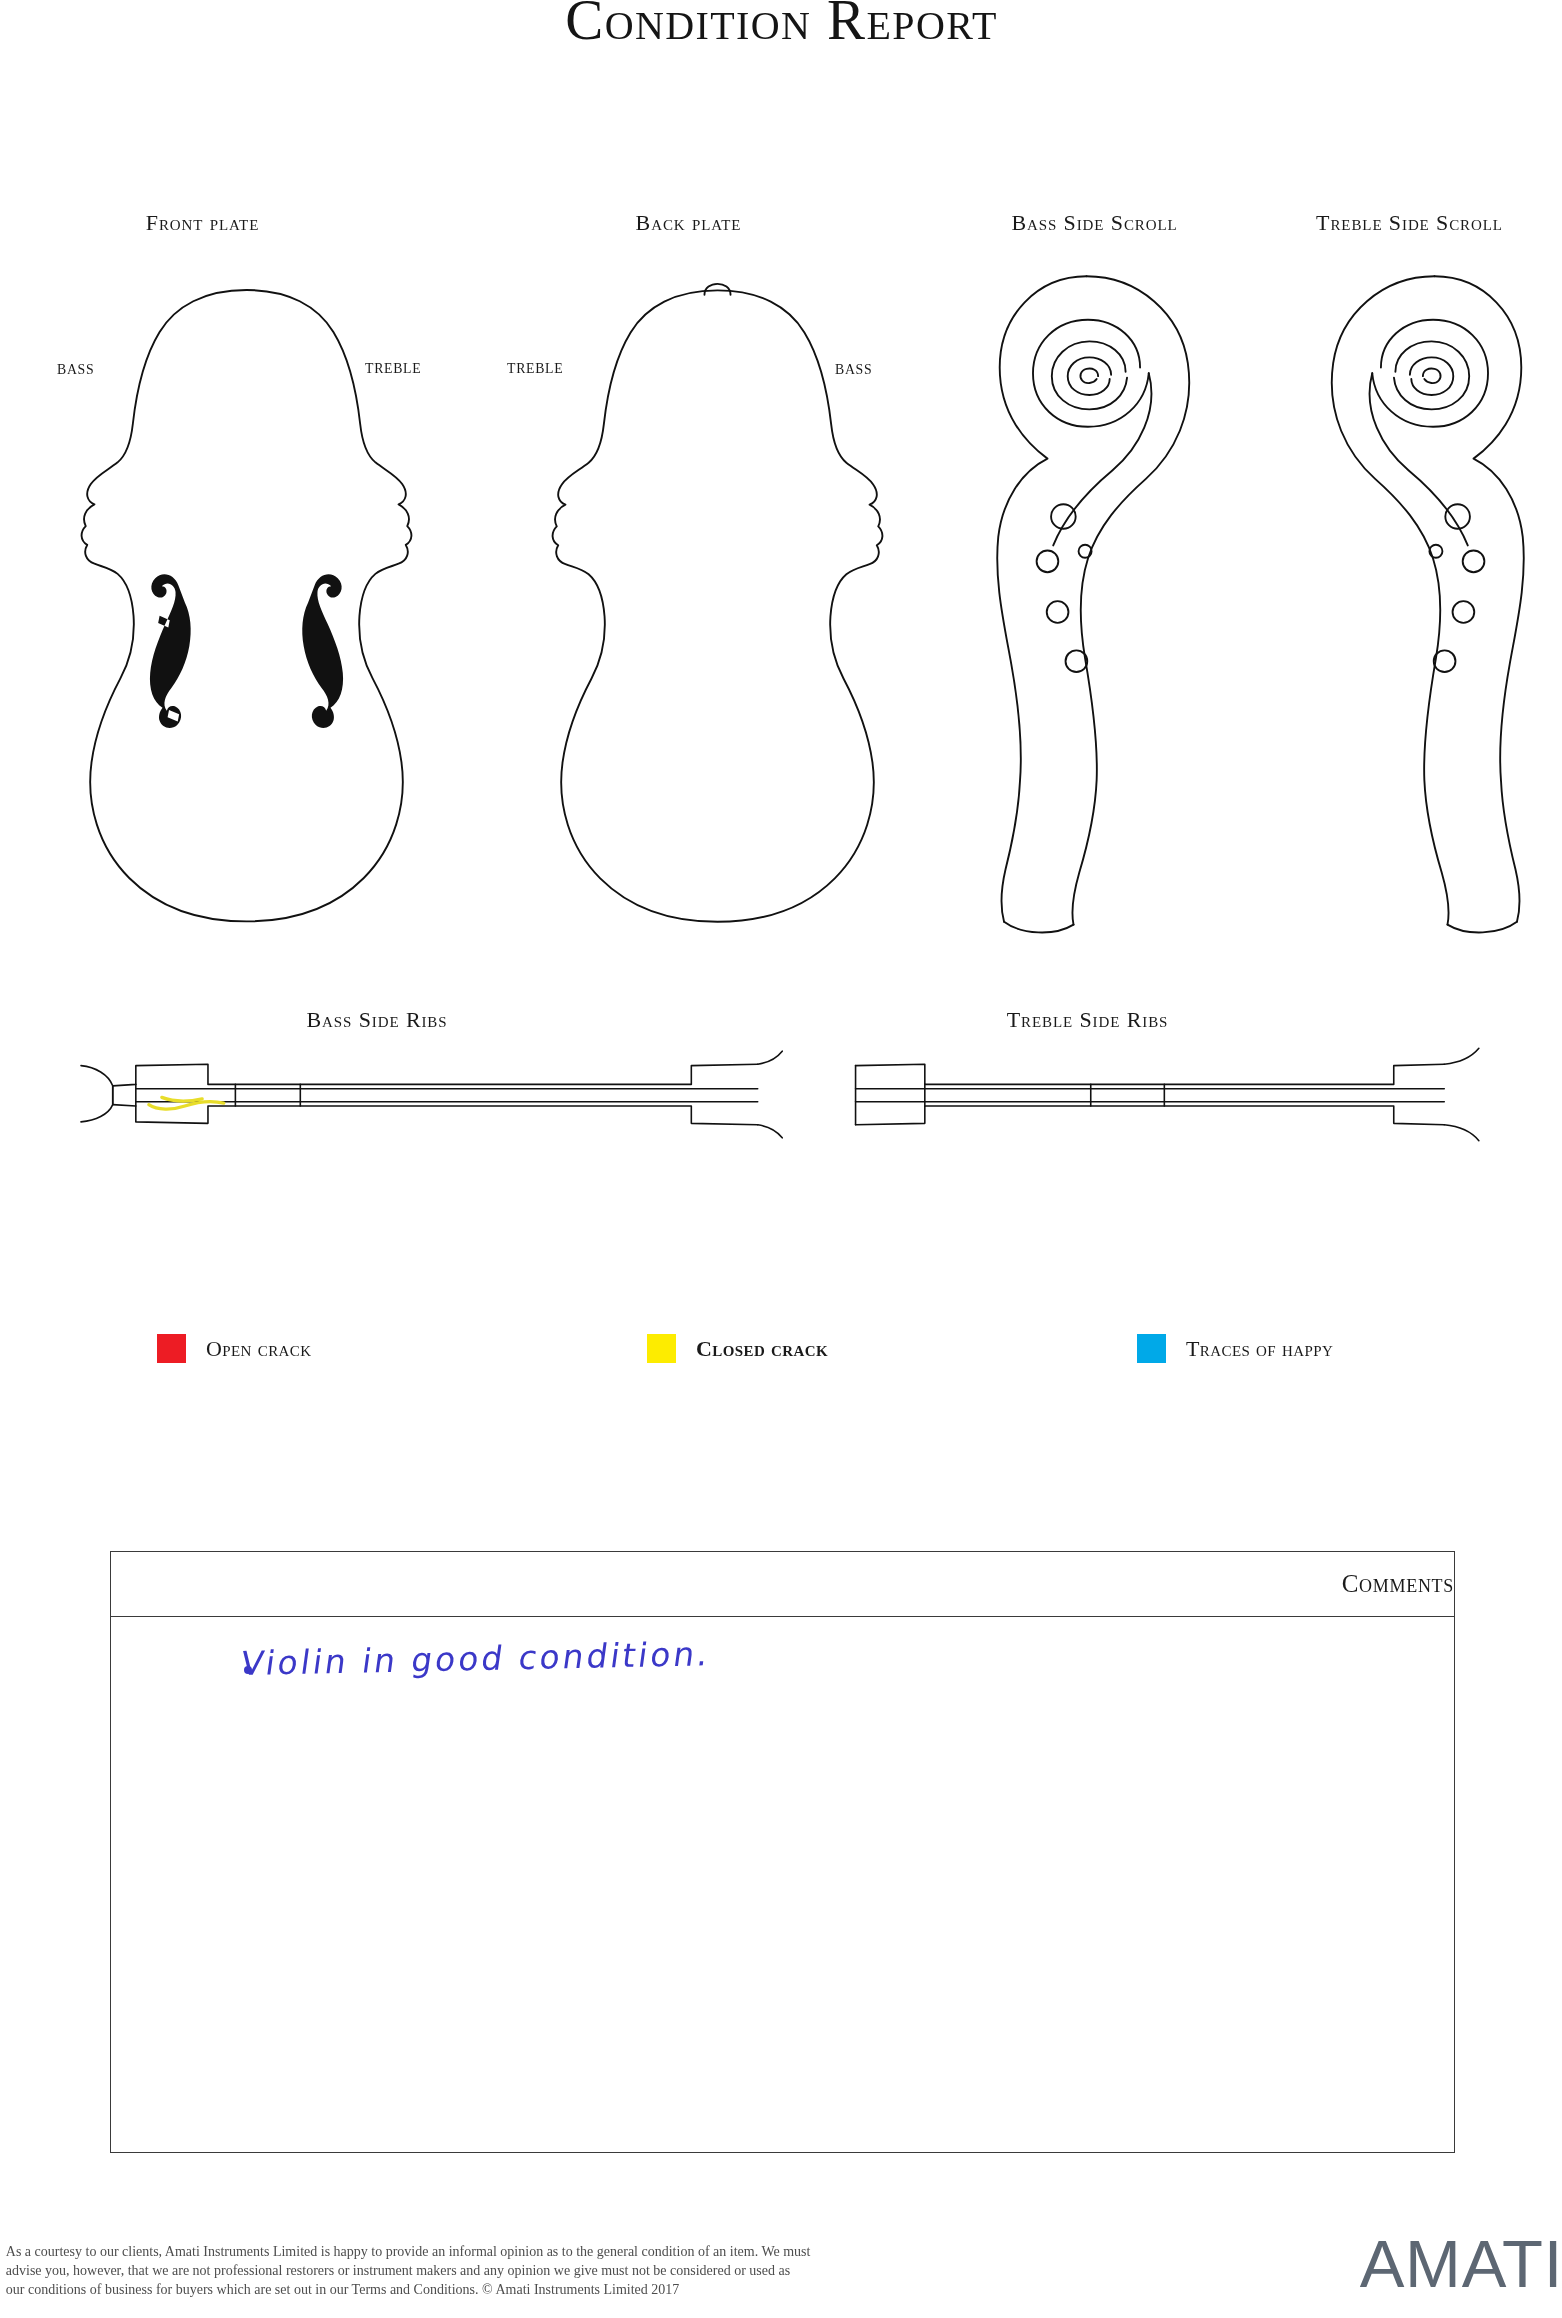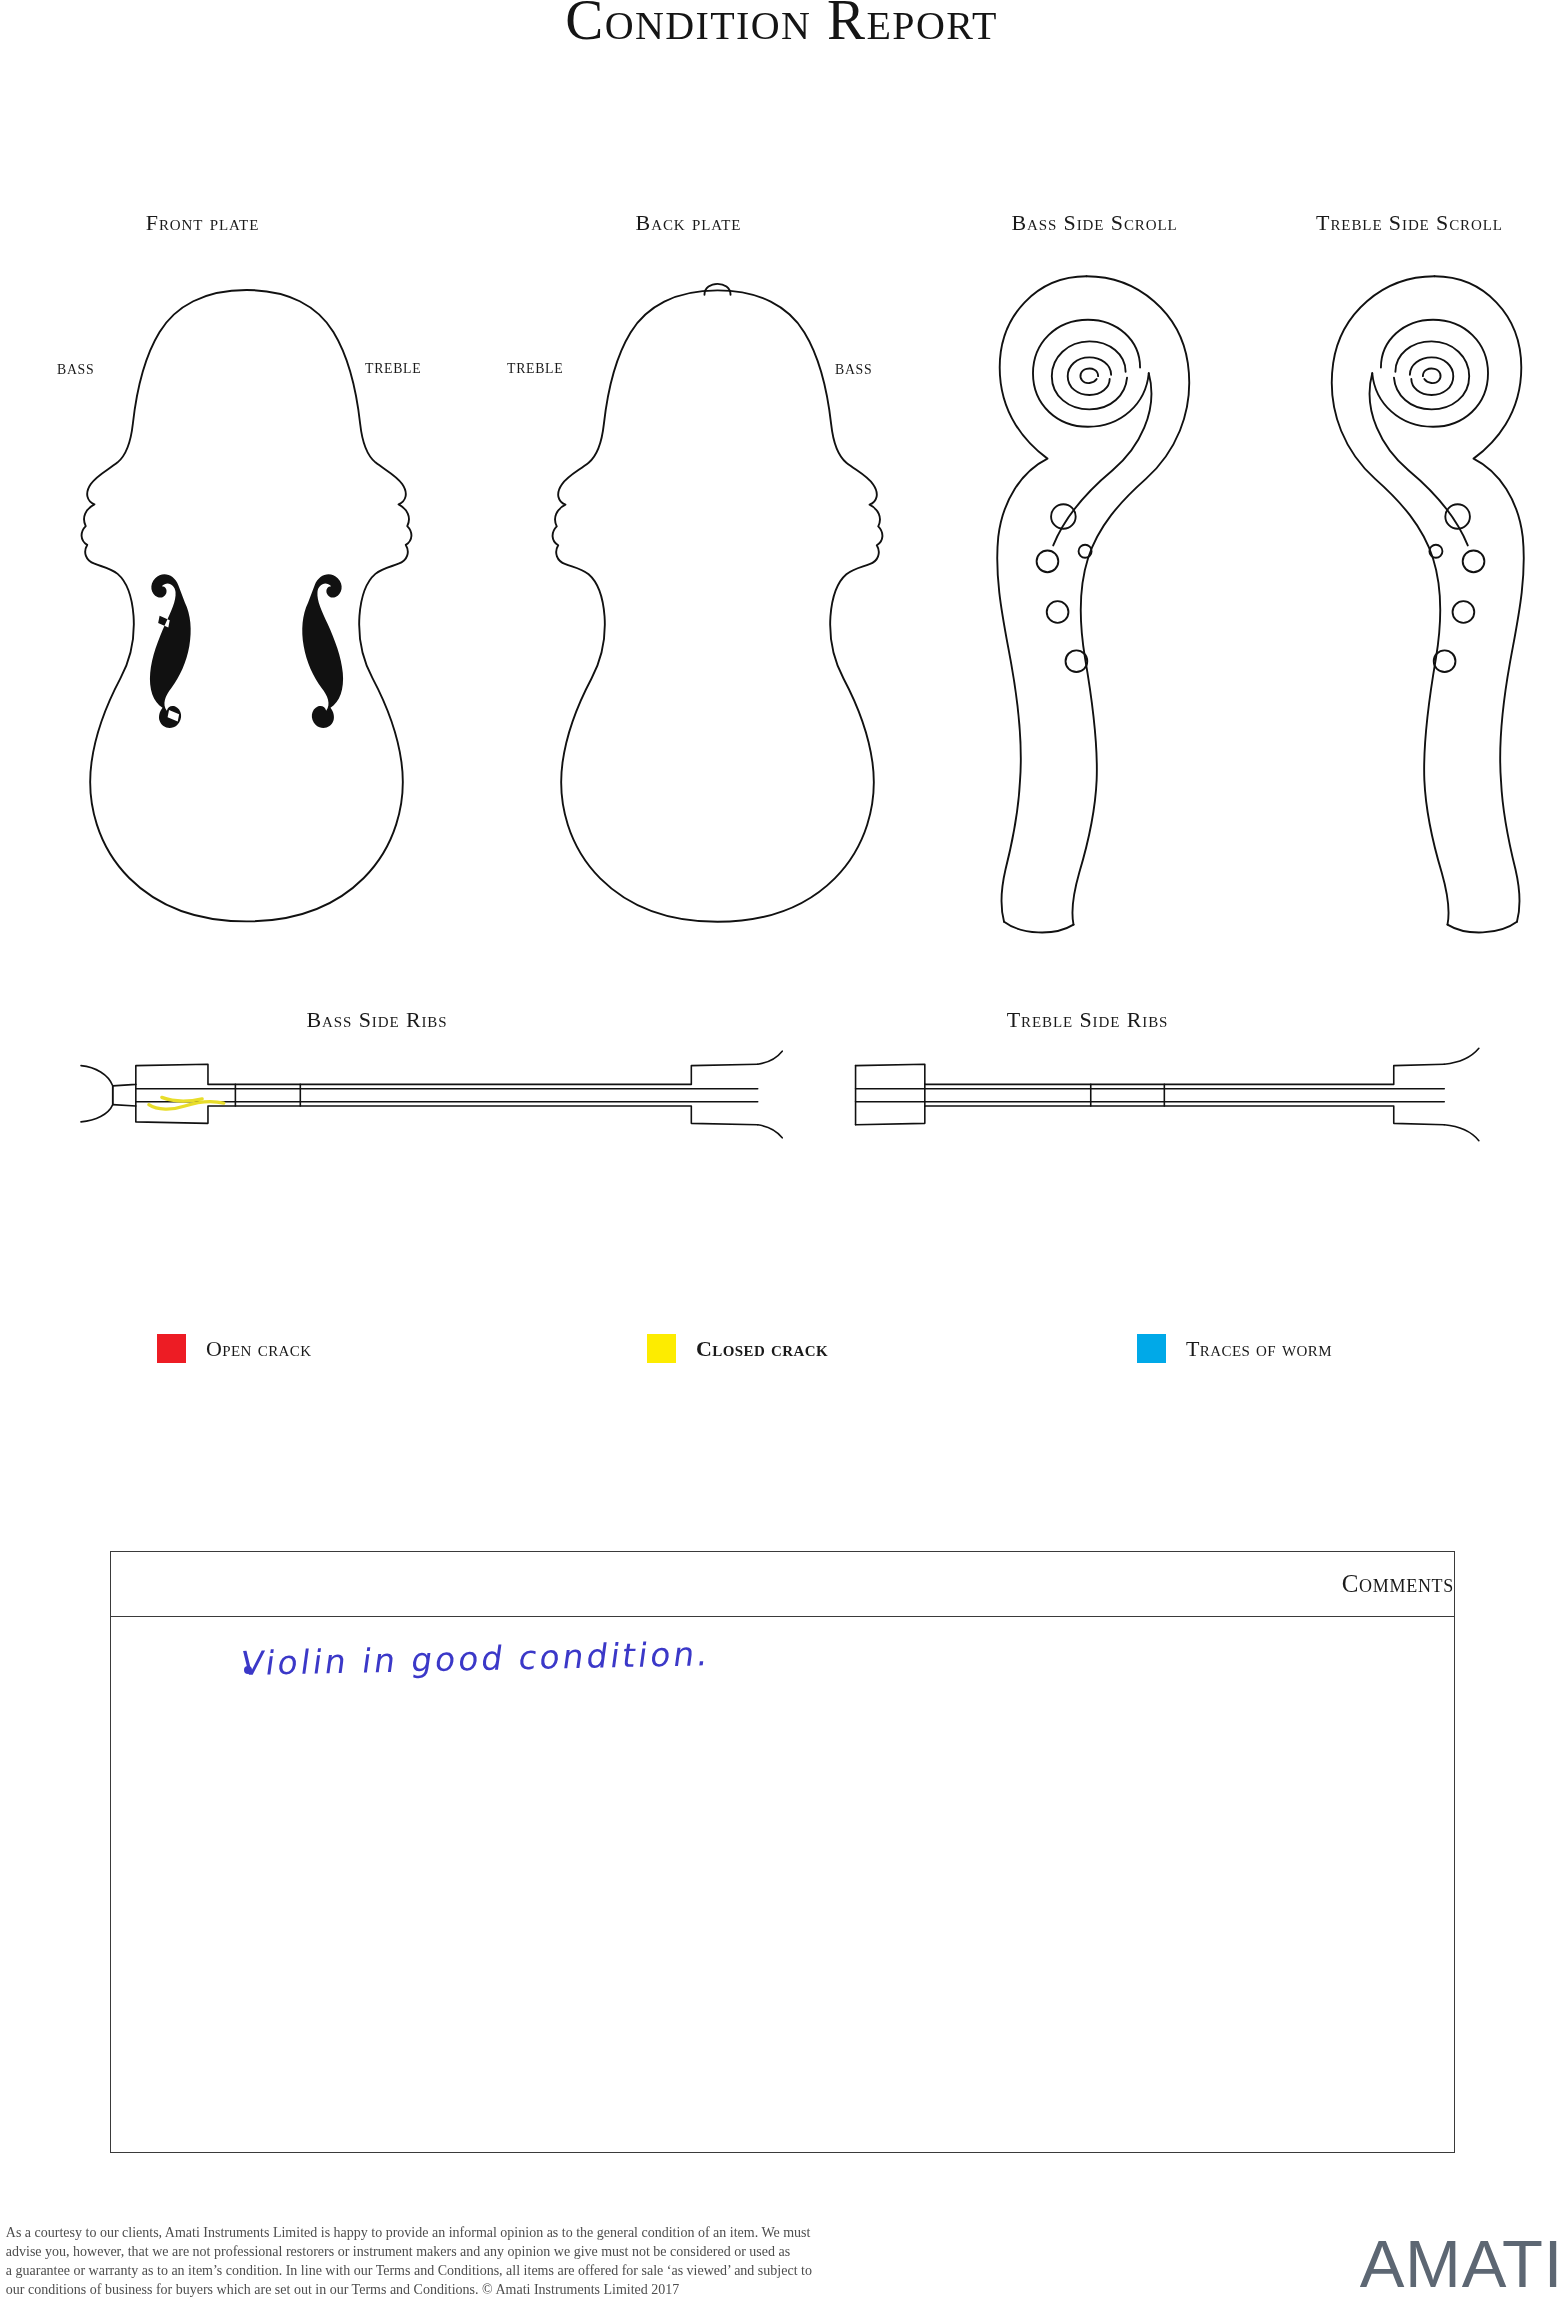--- a/index.html
+++ b/index.html
@@ -453,36 +453,35 @@
     <div class="legend-item">
       <span class="swatch" style="background:#ed1c24"></span>
       <span class="legend-label">Open crack</span>
     </div>
     <div class="legend-item">
       <span class="swatch" style="background:#fdec00"></span>
       <span class="legend-label bold">Closed crack</span>
     </div>
     <div class="legend-item third">
       <span class="swatch" style="background:#00a9e8"></span>
-      <span class="legend-label">Traces of worm</span>
+      <span class="legend-label">Traces of happy</span>
     </div>
   </div>
 </div>
 
 <div class="comments-box">
   <div class="comments-header">
     <span class="comments-title">Comments</span>
   </div>
   <div class="comments-body">
     <span class="bullet-dot"></span>
     <span class="handwriting">Violin in good condition.</span>
   </div>
 </div>
 
 <div class="footer">
   <p>As a courtesy to our clients, Amati Instruments Limited is happy to provide an informal opinion as to the general condition of an item. We must</p>
   <p>advise you, however, that we are not professional restorers or instrument makers and any opinion we give must not be considered or used as</p>
-  <p>a guarantee or warranty as to an item’s condition. In line with our Terms and Conditions, all items are offered for sale ‘as viewed’ and subject to</p>
   <p>our conditions of business for buyers which are set out in our Terms and Conditions. © Amati Instruments Limited 2017</p>
 </div>
 
 <div class="brand">AMATI</div>
 
 
 </body></html>

